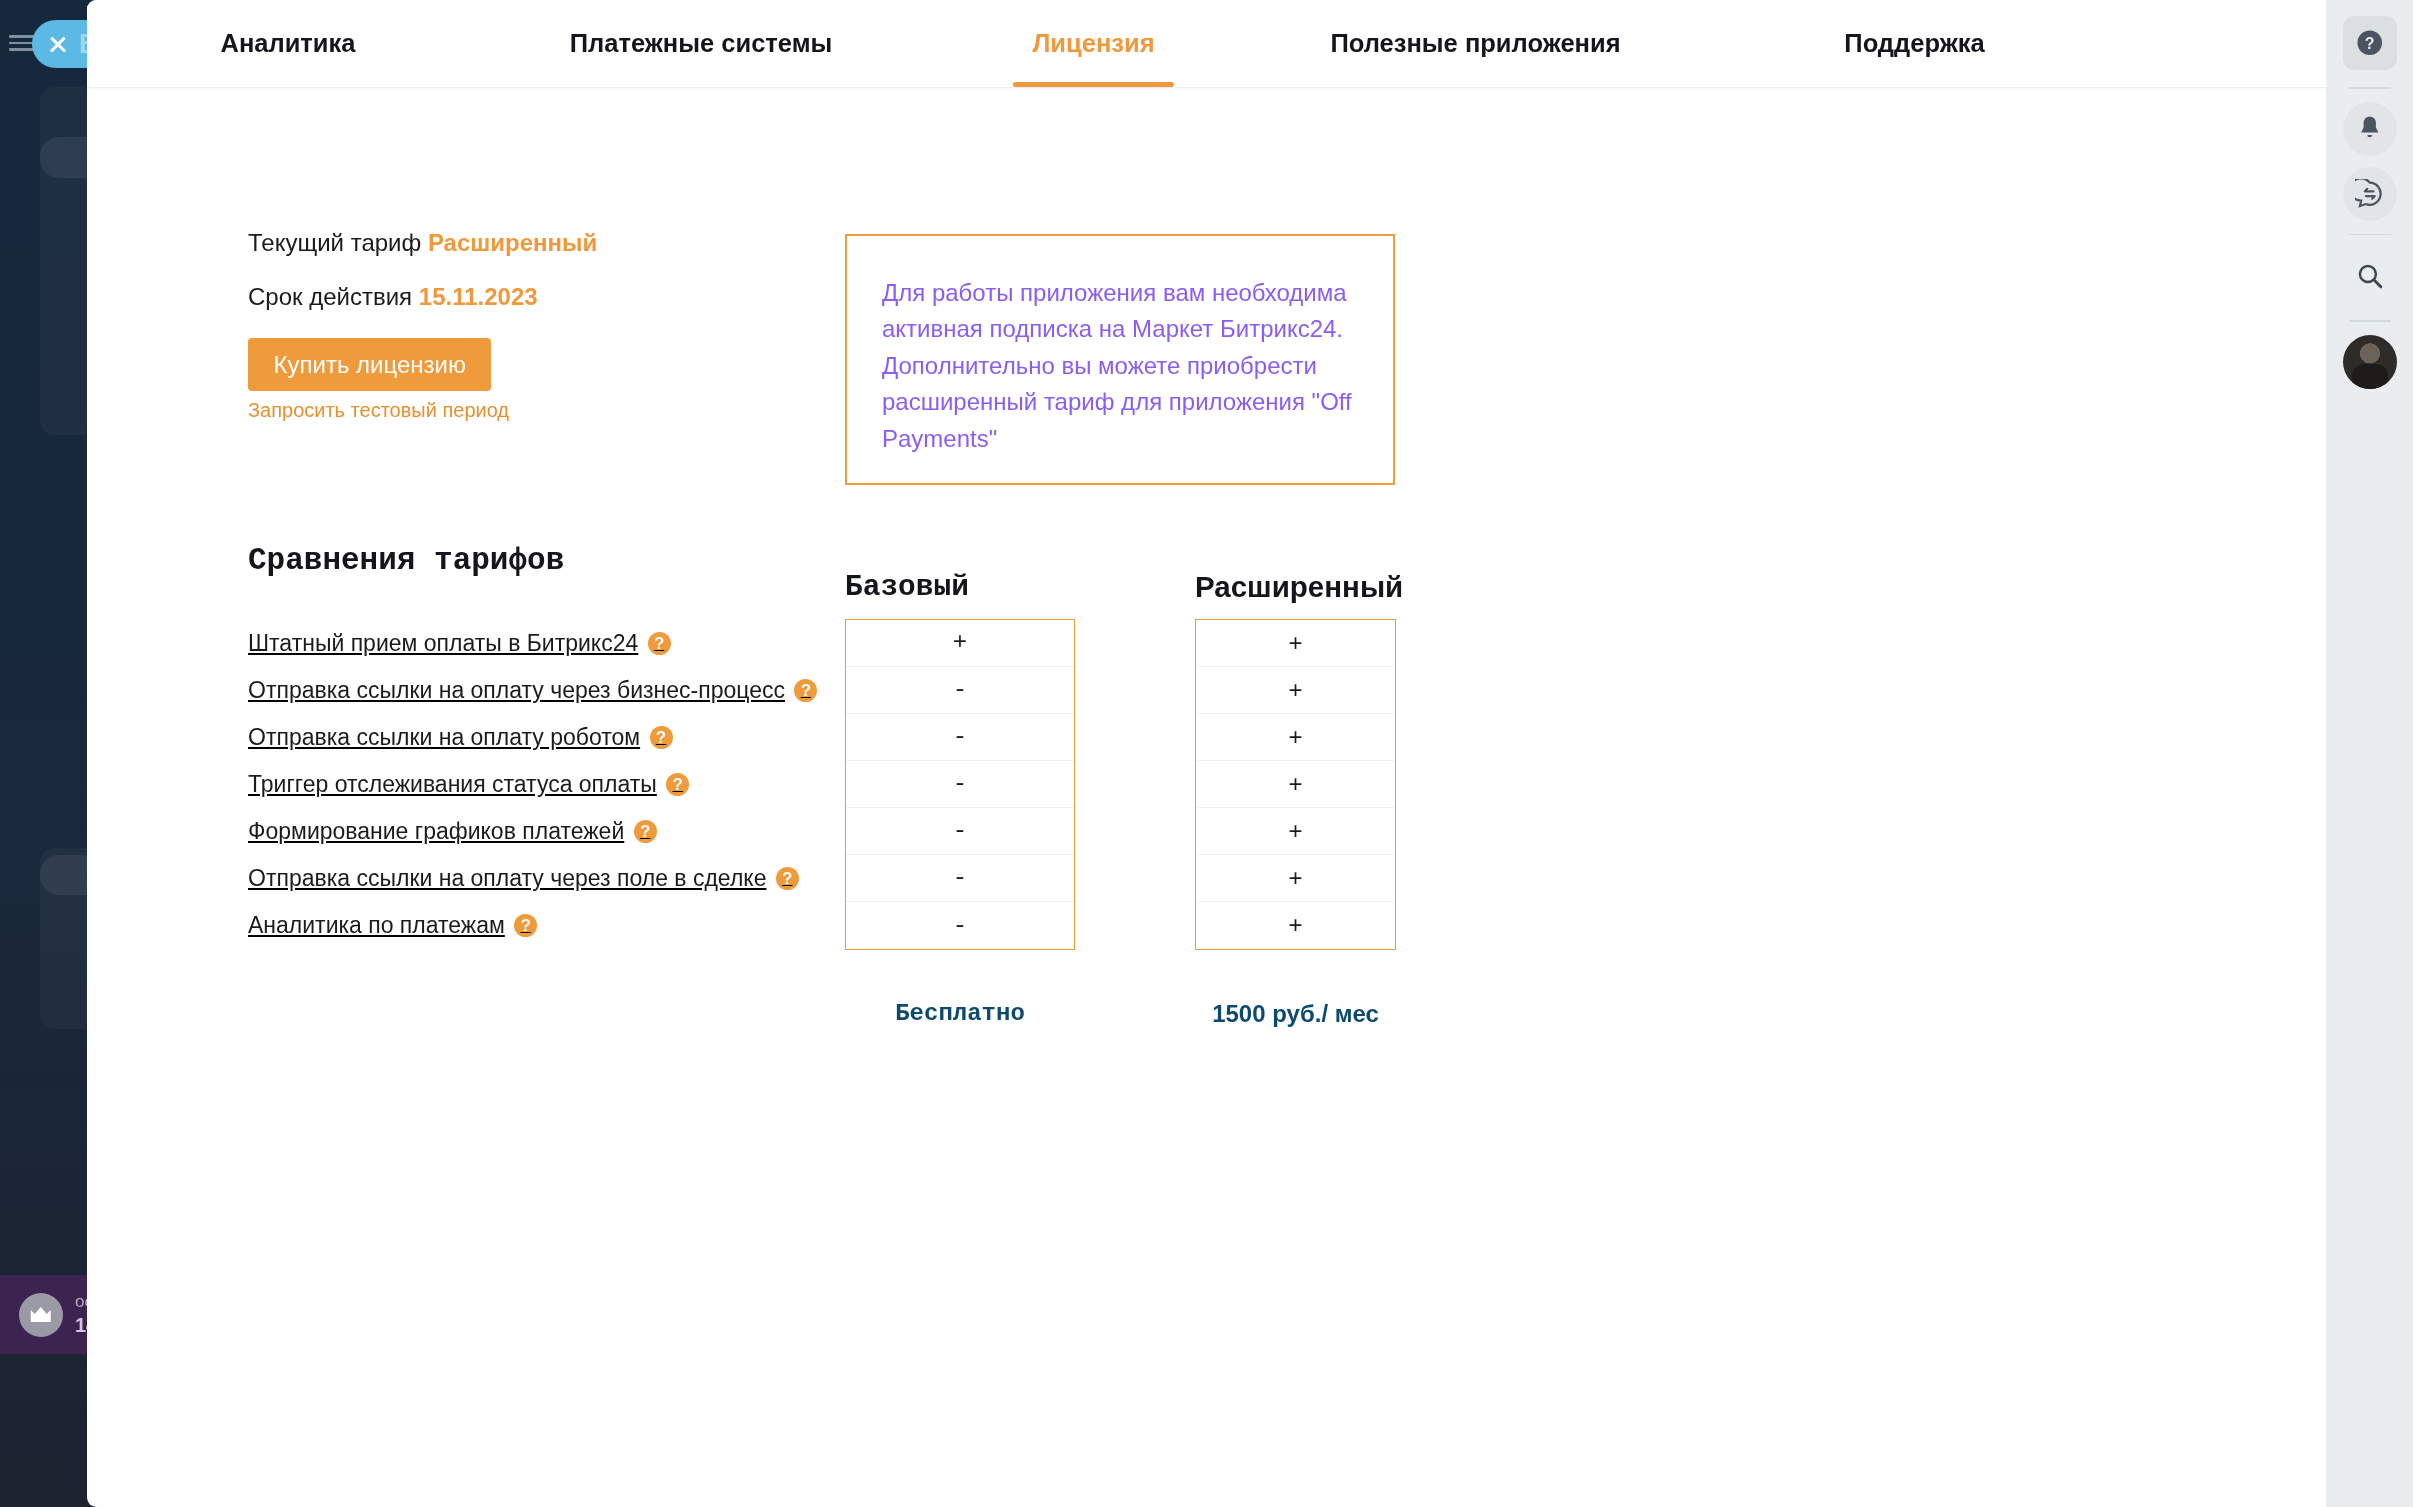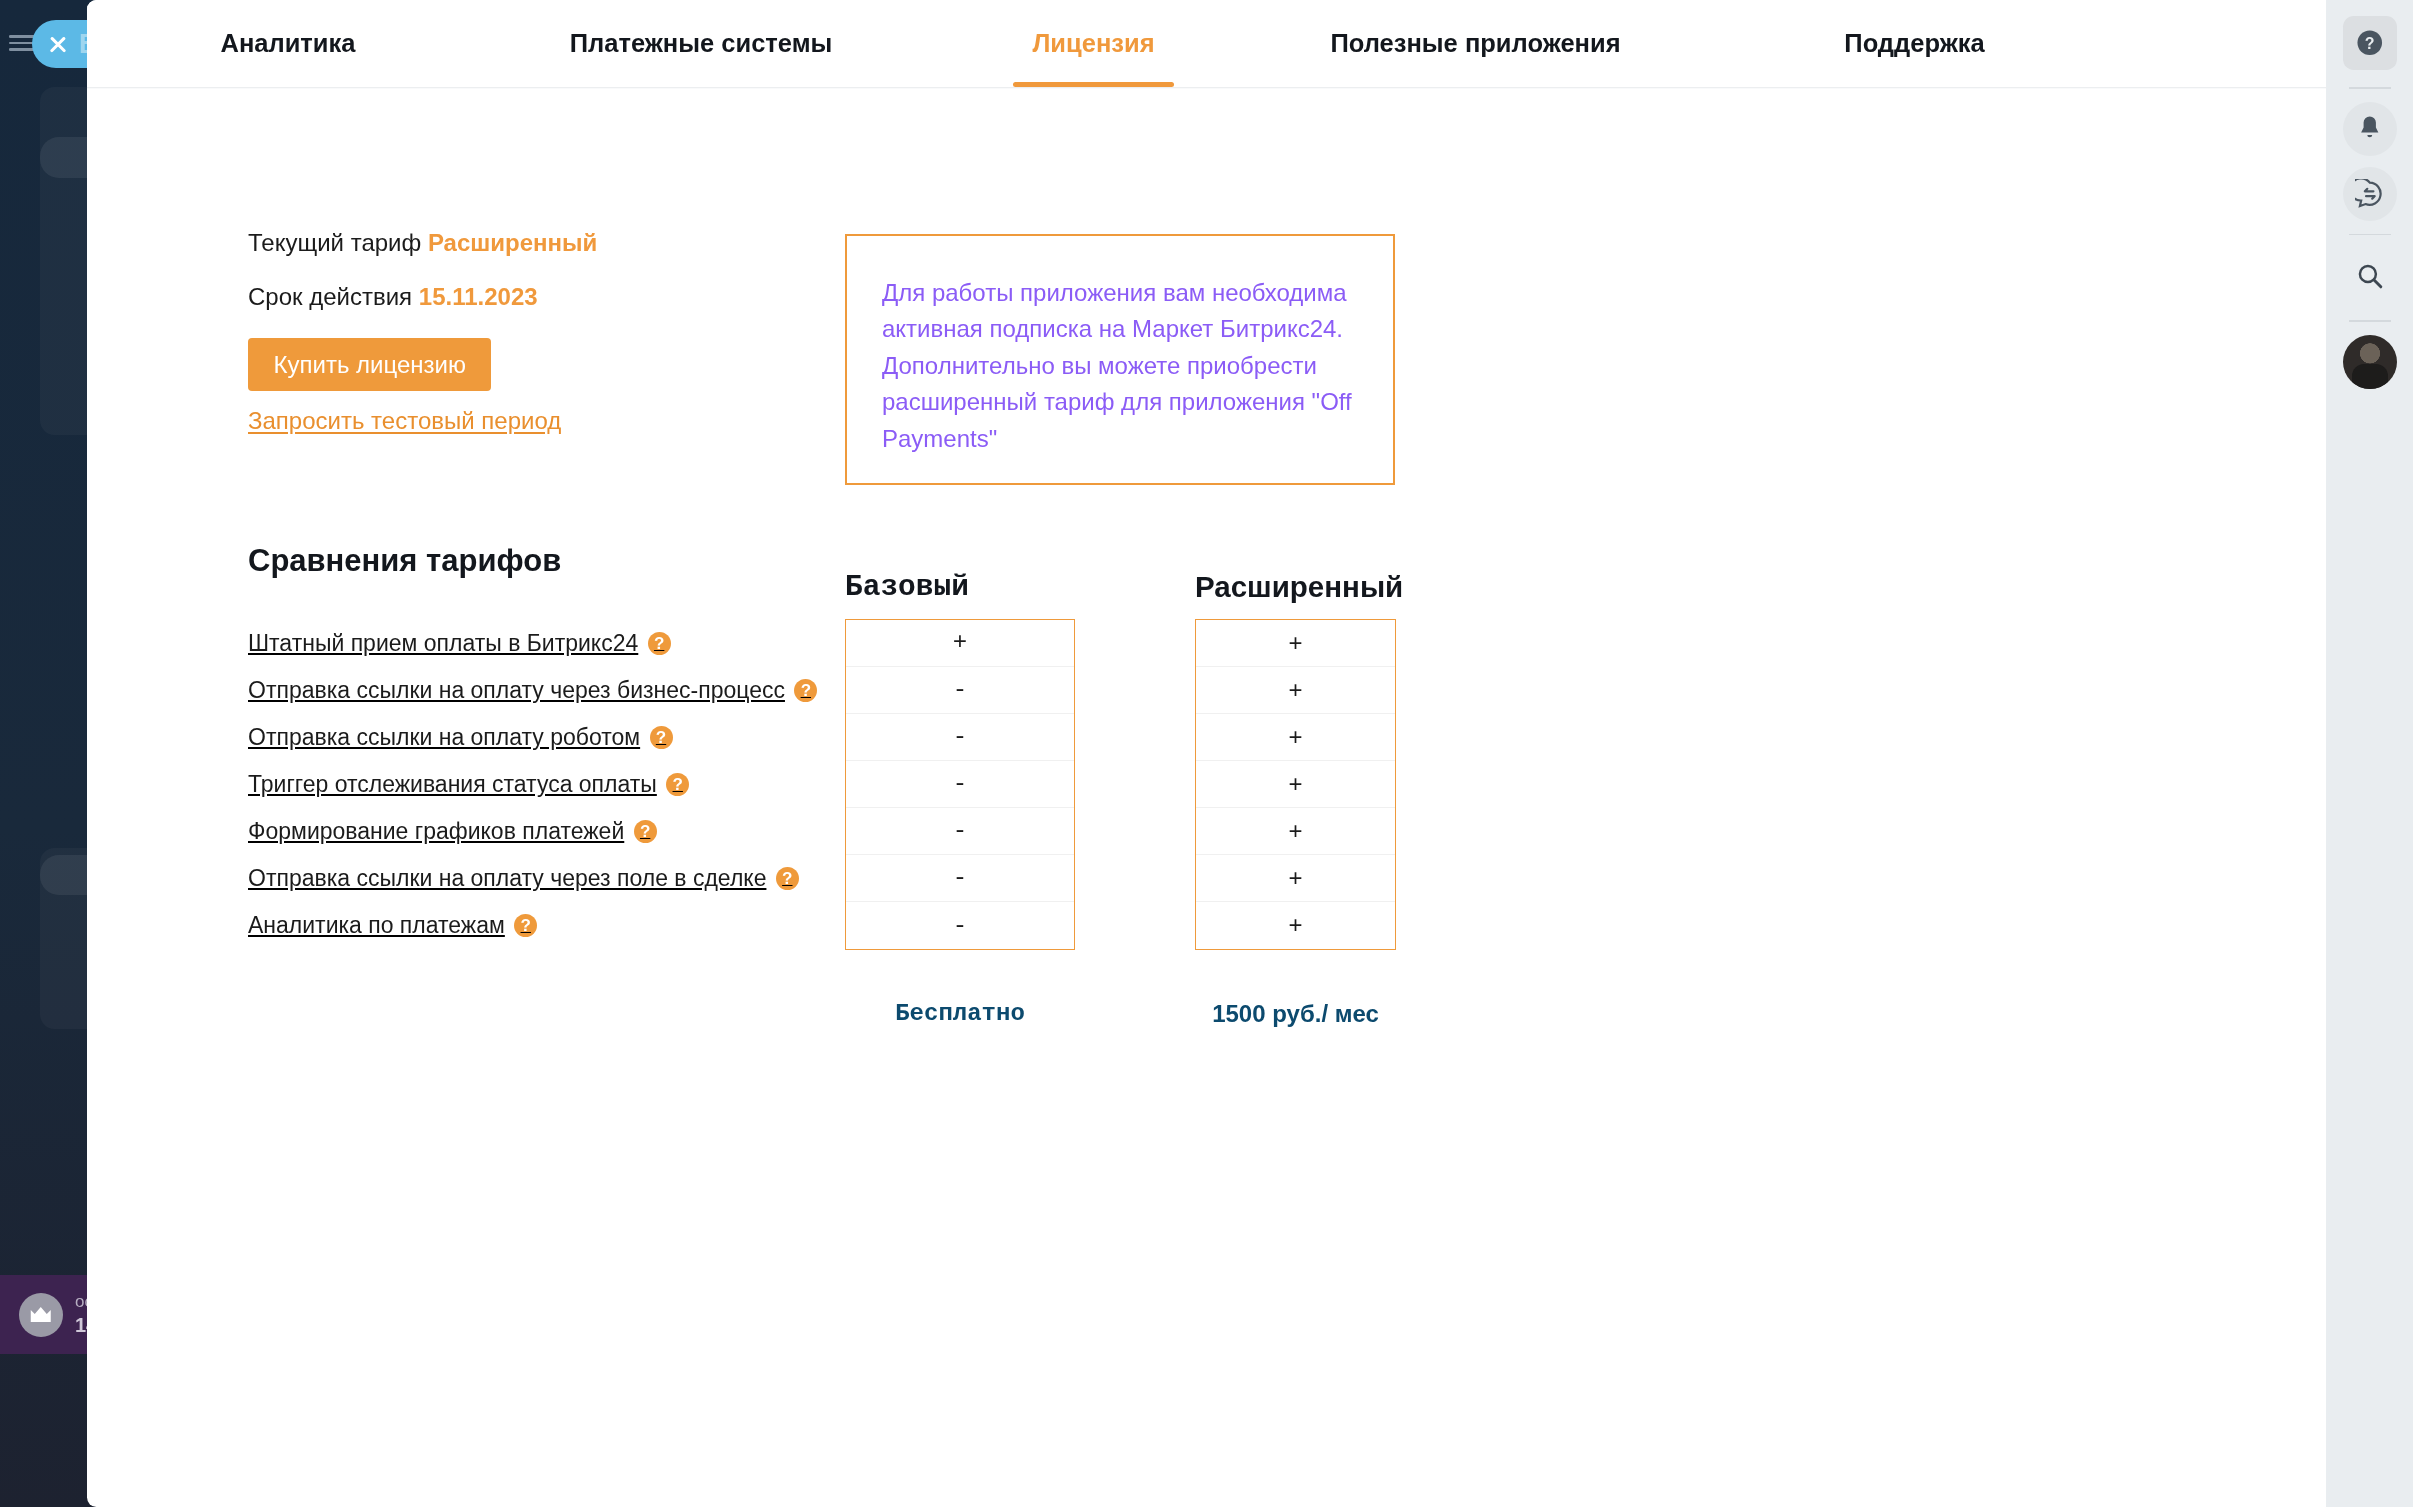--- a/index.html
+++ b/index.html
@@ -123,38 +123,38 @@
   .license-line {
     font-size: 24px; color: #1b1b1b; line-height: 1; margin-bottom: 29.5px; white-space: nowrap;
   }
   .license-line .val { color: #f0993c; font-weight: bold; }
   .buy-btn {
     display: inline-block; background: #ef9a3b; color: #fff;
     font-size: 24px; border: none; border-radius: 4px;
     padding: 14.7px 25.5px; cursor: pointer; font-family: inherit; line-height: 1;
   }
   .trial-link {
-    display: inline-block; margin-top: 16px;
-    color: #e98f2e; font-size: 24px; text-decoration: underline; cursor: pointer;
+    display: inline-block; margin-top: 8px;
+    color: #e98f2e; font-size: 20px; cursor: pointer;
     text-underline-offset: 3.4px;
   }
 
   .info-box {
     position: absolute; left: 758px; top: 147px;
     width: 550px; height: 251px;
     border: 2px solid #ef9a3b;
     padding: 39px 35px;
   }
   .info-box p {
     font-size: 24px; color: #8b5cf6; line-height: 1.52;
   }
 
   .section-title {
     position: absolute; left: 161px; top: 456px;
-    font-size: 31px; font-weight: bold; color: #13171d;
+    font-size: 31px; font-weight: bold; color: #13171d; font-family: Liberation Mono, monospace;
   }
 
   
   .compare { position: absolute; left: 161px; top: 533px; text-decoration: underline; }
   .feature-row {
     height: 47px; display: flex; align-items: center; gap: 9.4px;
     font-size: 23px; color: #1b1b1b; white-space: nowrap;
   }
   .qmark {
     display: inline-flex; align-items: center; justify-content: center;

